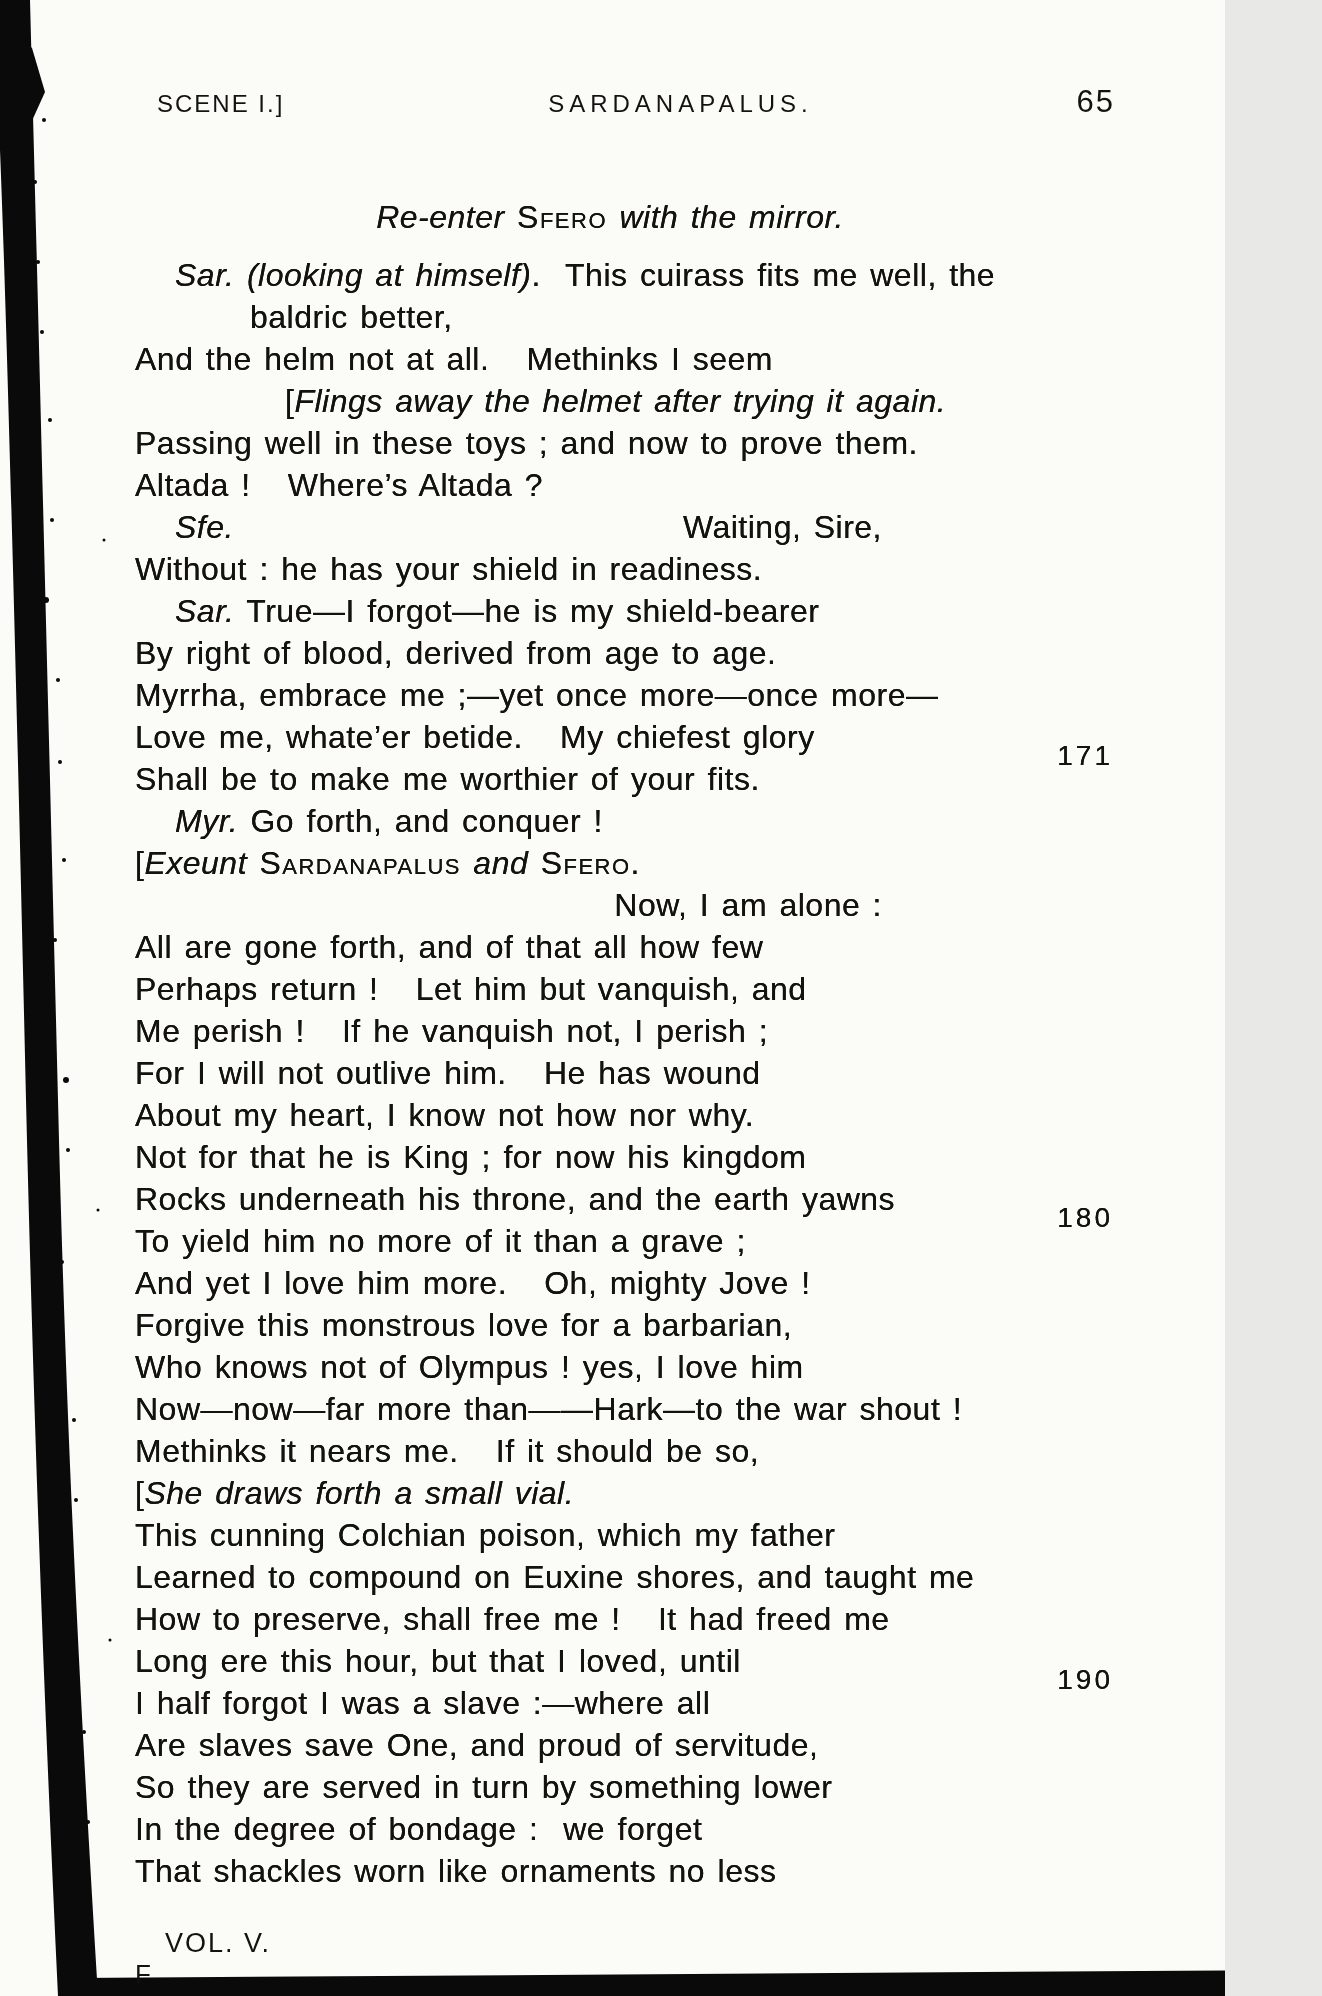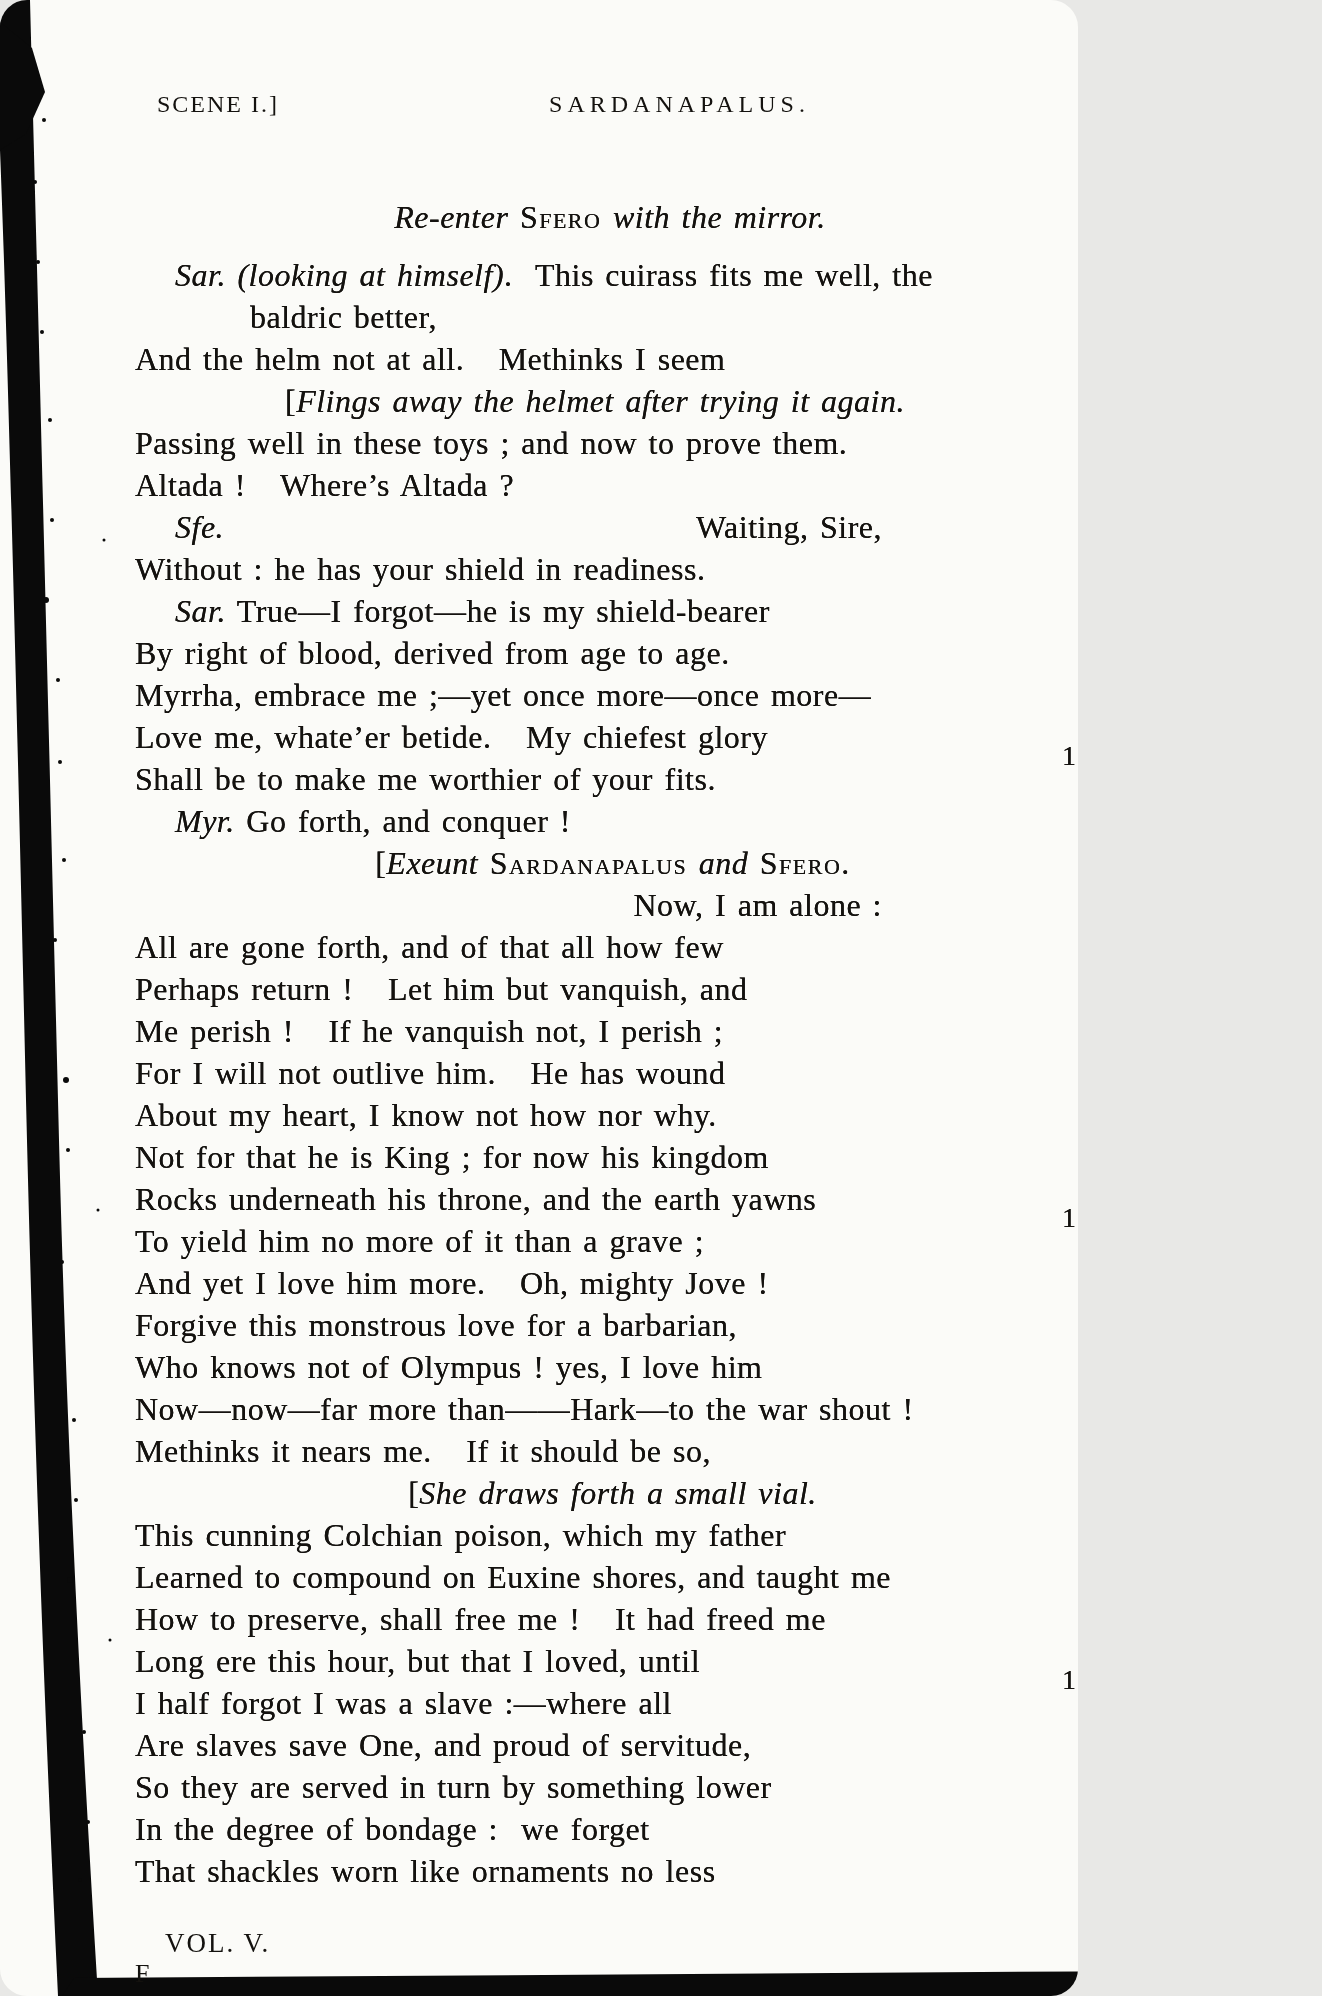--- a/index.html
+++ b/index.html
@@ -1,23 +1,22 @@
 <!DOCTYPE html>
 <html><head>
 <meta charset="utf-8">
 <style>
   html,body{margin:0;padding:0;background:#e8e8e6;}
   .page{
     position:relative;
-    width:1078px;height:1996px;
+    width:1225px;height:1996px;
     background:#fbfbf8;
     overflow:hidden;
-    font-family:Liberation Serif, serif;
+    font-family:Liberation Sans, sans-serif;
     color:#14120f;
-    border-radius:27px;
   }
   .scan{position:absolute;top:0;left:0;width:1322px;height:1996px;pointer-events:none;}
   .header{
     position:absolute;top:84px;left:135px;width:980px;
     display:flex;justify-content:space-between;align-items:baseline;
     white-space:pre;
   }
   .scene{font-size:24px;letter-spacing:2px;padding-left:22px;}
   .title{font-size:24px;letter-spacing:5px;}
   .pagenum{font-size:31px;letter-spacing:2px;}
@@ -29,21 +28,21 @@
     white-space:pre;
     text-shadow:0 0 .5px currentColor;
   }
   .line .i{font-style:italic;}
   .line .r{font-style:normal;}
   .line .sc{font-variant:small-caps;letter-spacing:1.5px;}
   .center-sd{text-align:center;margin-bottom:16px;padding-right:30px;}
   .speaker{padding-left:40px;}
   .cont{padding-left:115px;}
   .mid-sd{padding-left:150px;}
-  .right-sd{text-align:center;padding-right:25px;}
+  .right-sd{text-align:left;padding-right:25px;}
   .right-part{text-align:right;padding-right:233px;}
   .split{display:flex;justify-content:space-between;padding-left:40px;padding-right:233px;}
   .lineno{
     position:absolute;right:2px;top:19px;
     font-size:28px;letter-spacing:3px;font-style:normal;
   }
   .footer{
     position:absolute;top:1928px;left:135px;width:980px;
     display:flex;justify-content:space-between;align-items:flex-start;
     white-space:pre;

